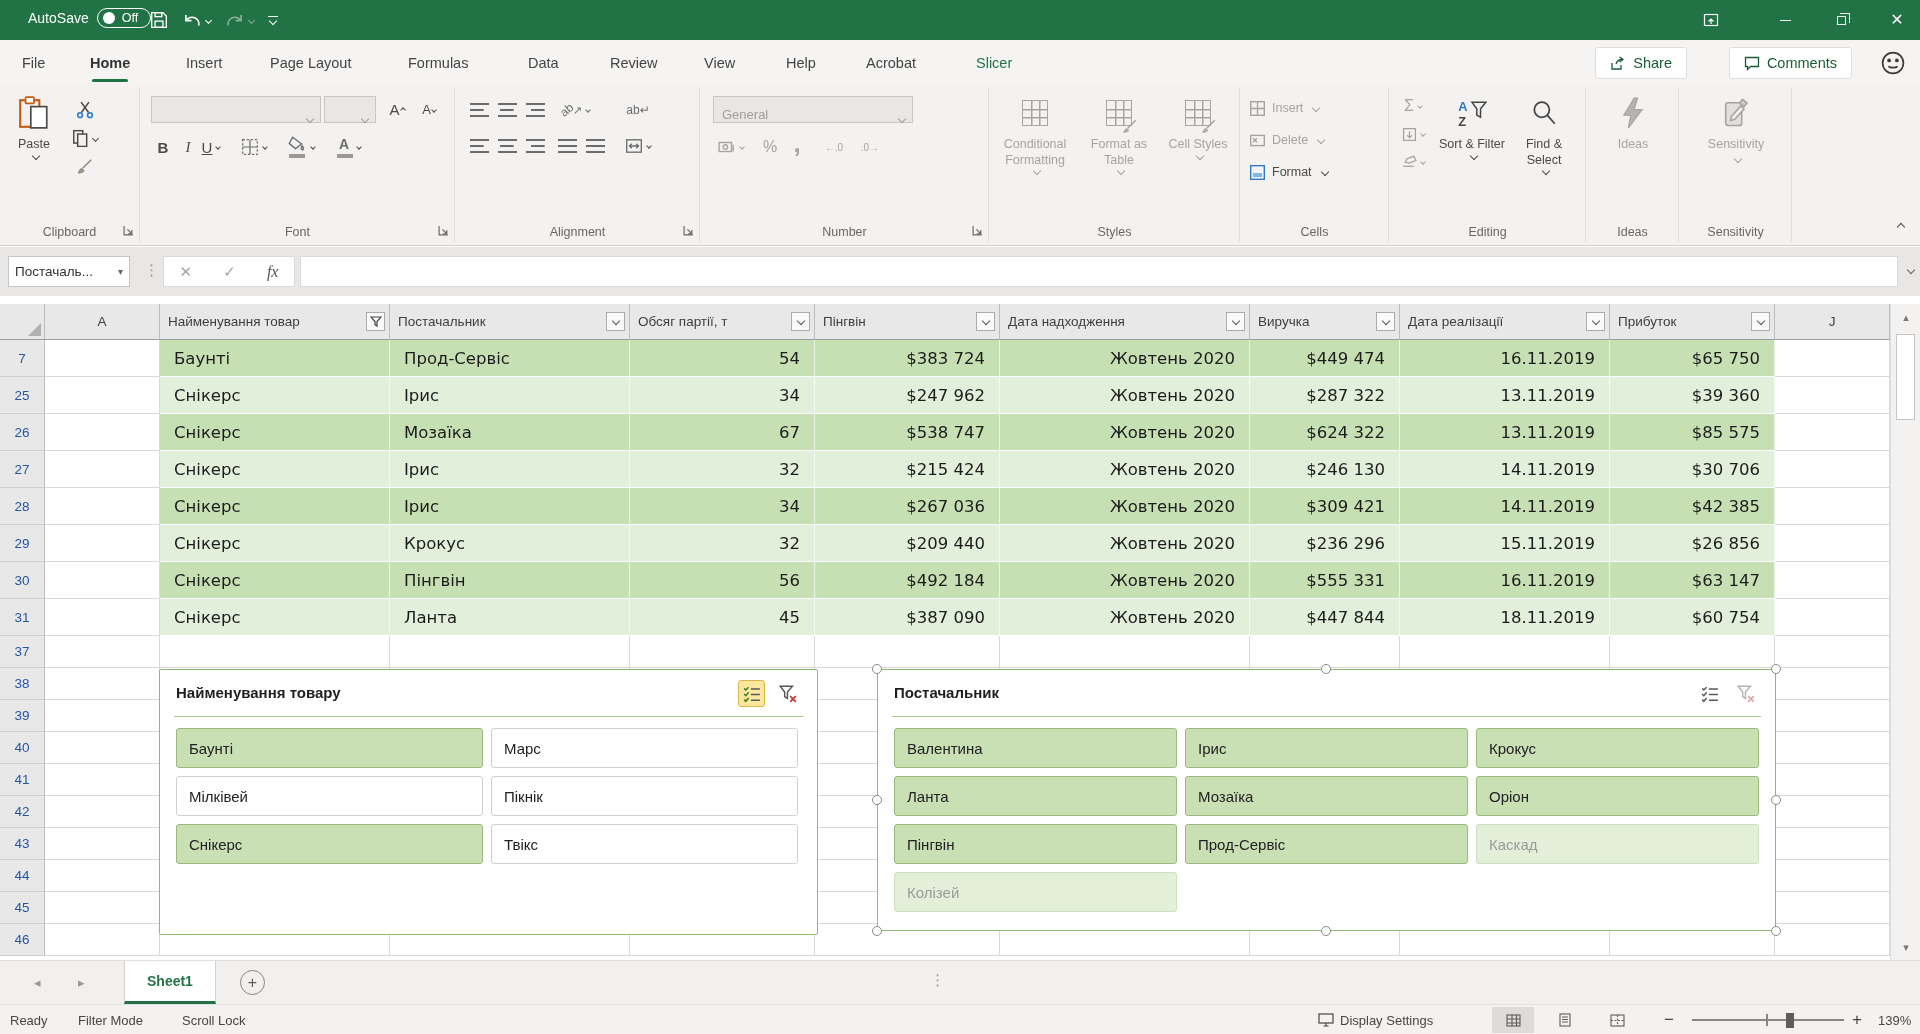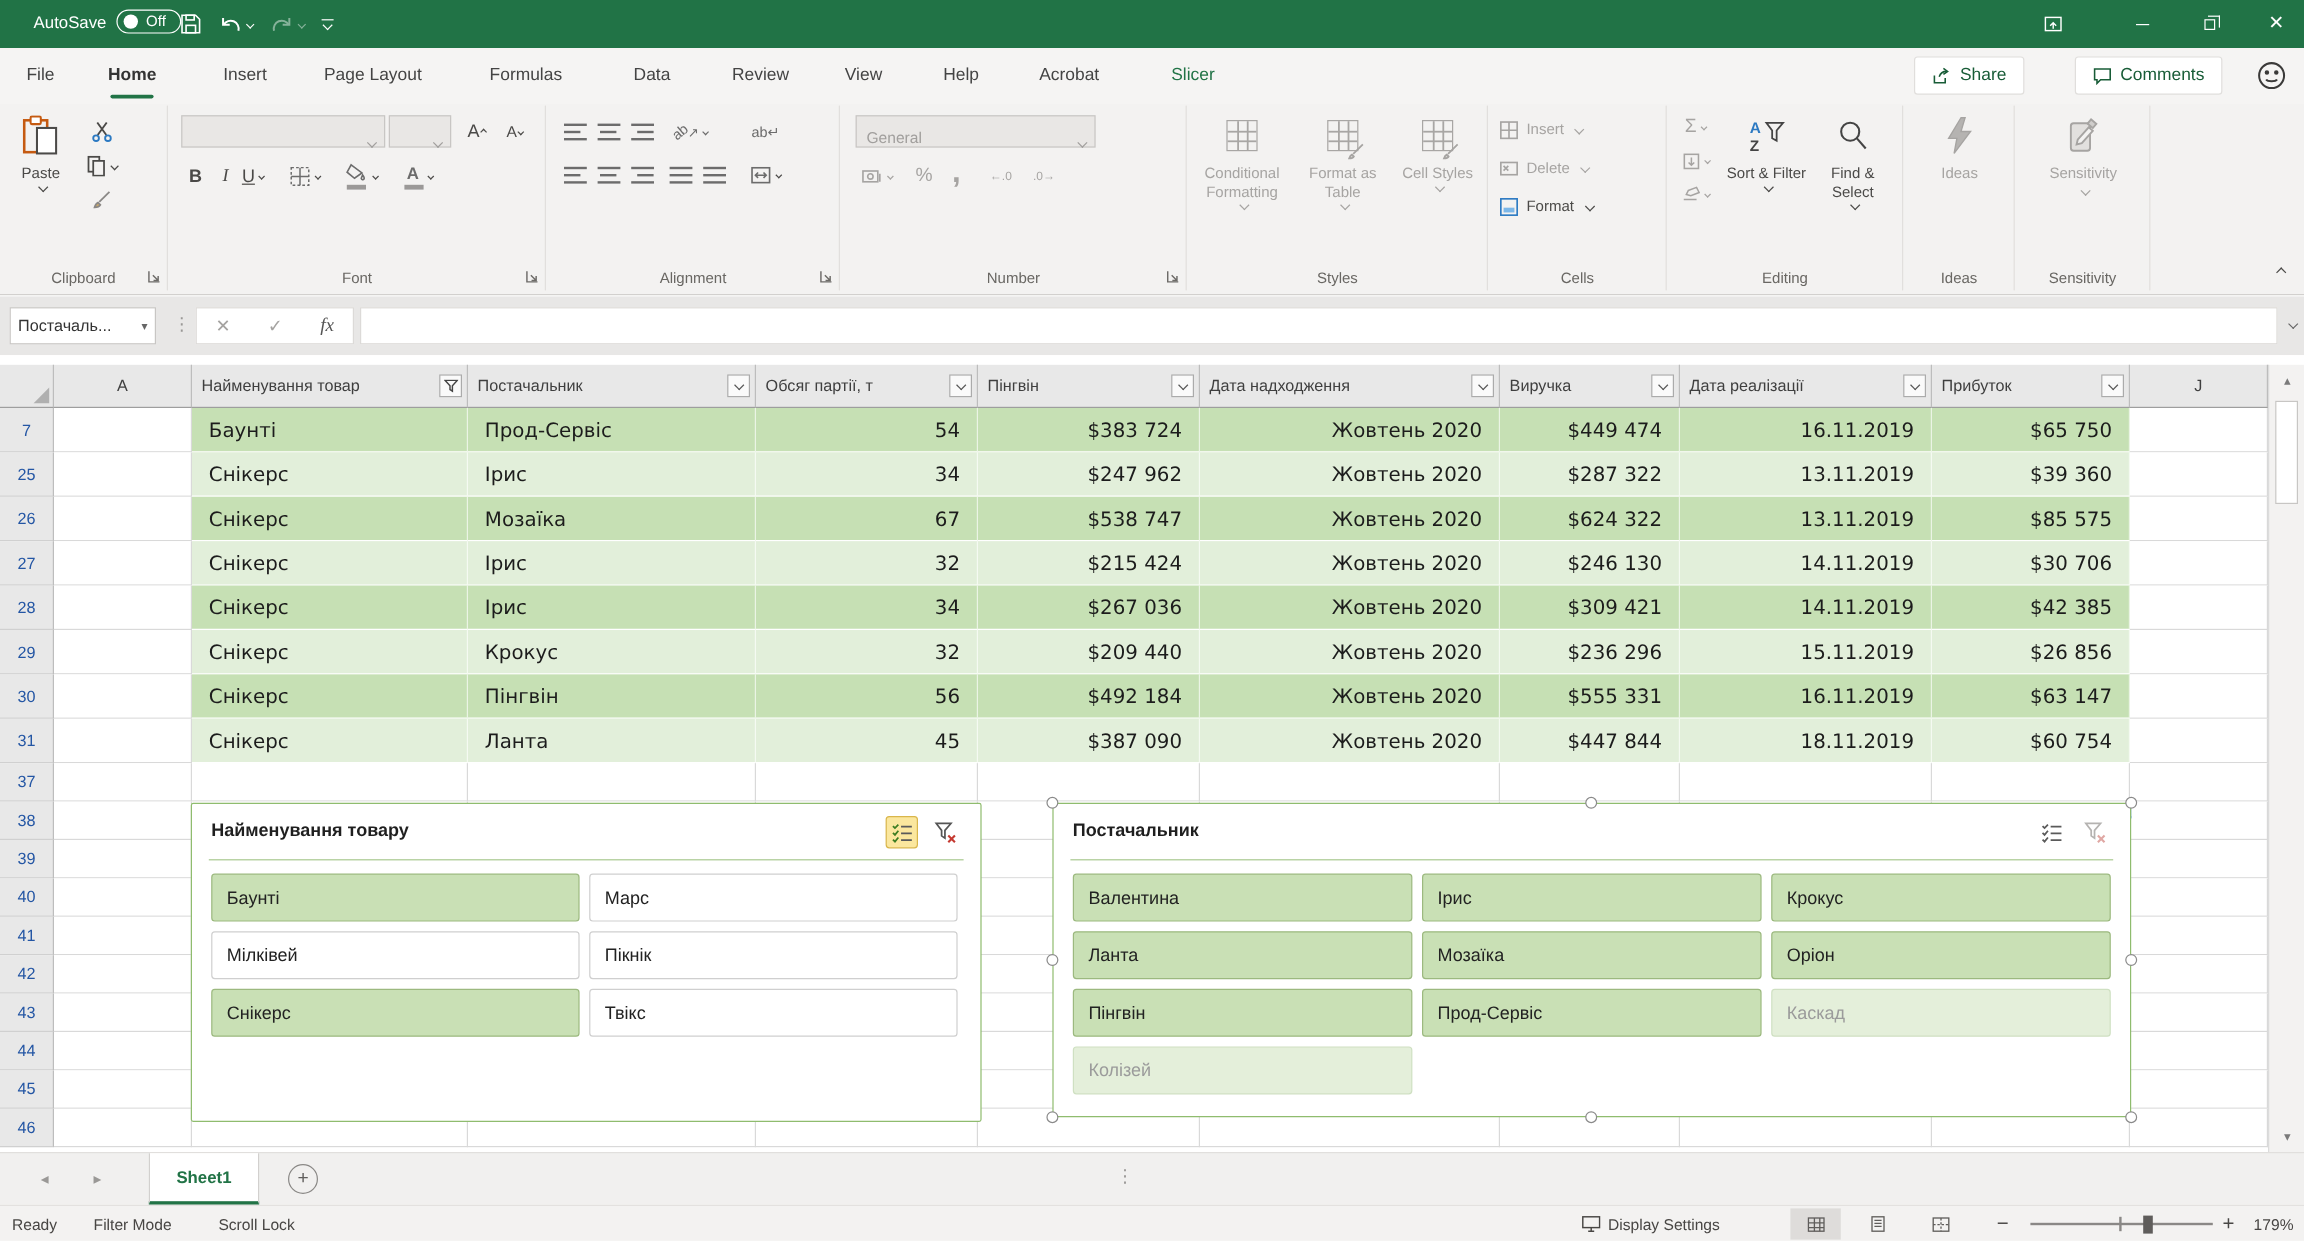--- a/index.html
+++ b/index.html
@@ -1020,15 +1020,15 @@
   <div class="sitem" style="left:1664px;font-size:17px">
       <span>−</span>
     </div>
   <div id="zoomtrack"></div>
   <div id="zoomnotch"></div>
   <div id="zoomthumb"></div>
   <div class="sitem" style="left:1852px;font-size:17px">
       <span>+</span>
     </div>
   <div class="sitem" style="left:1878px">
-      <span>179%</span>
+      <span>139%</span>
     </div>
 </div>
 
 </body></html>

